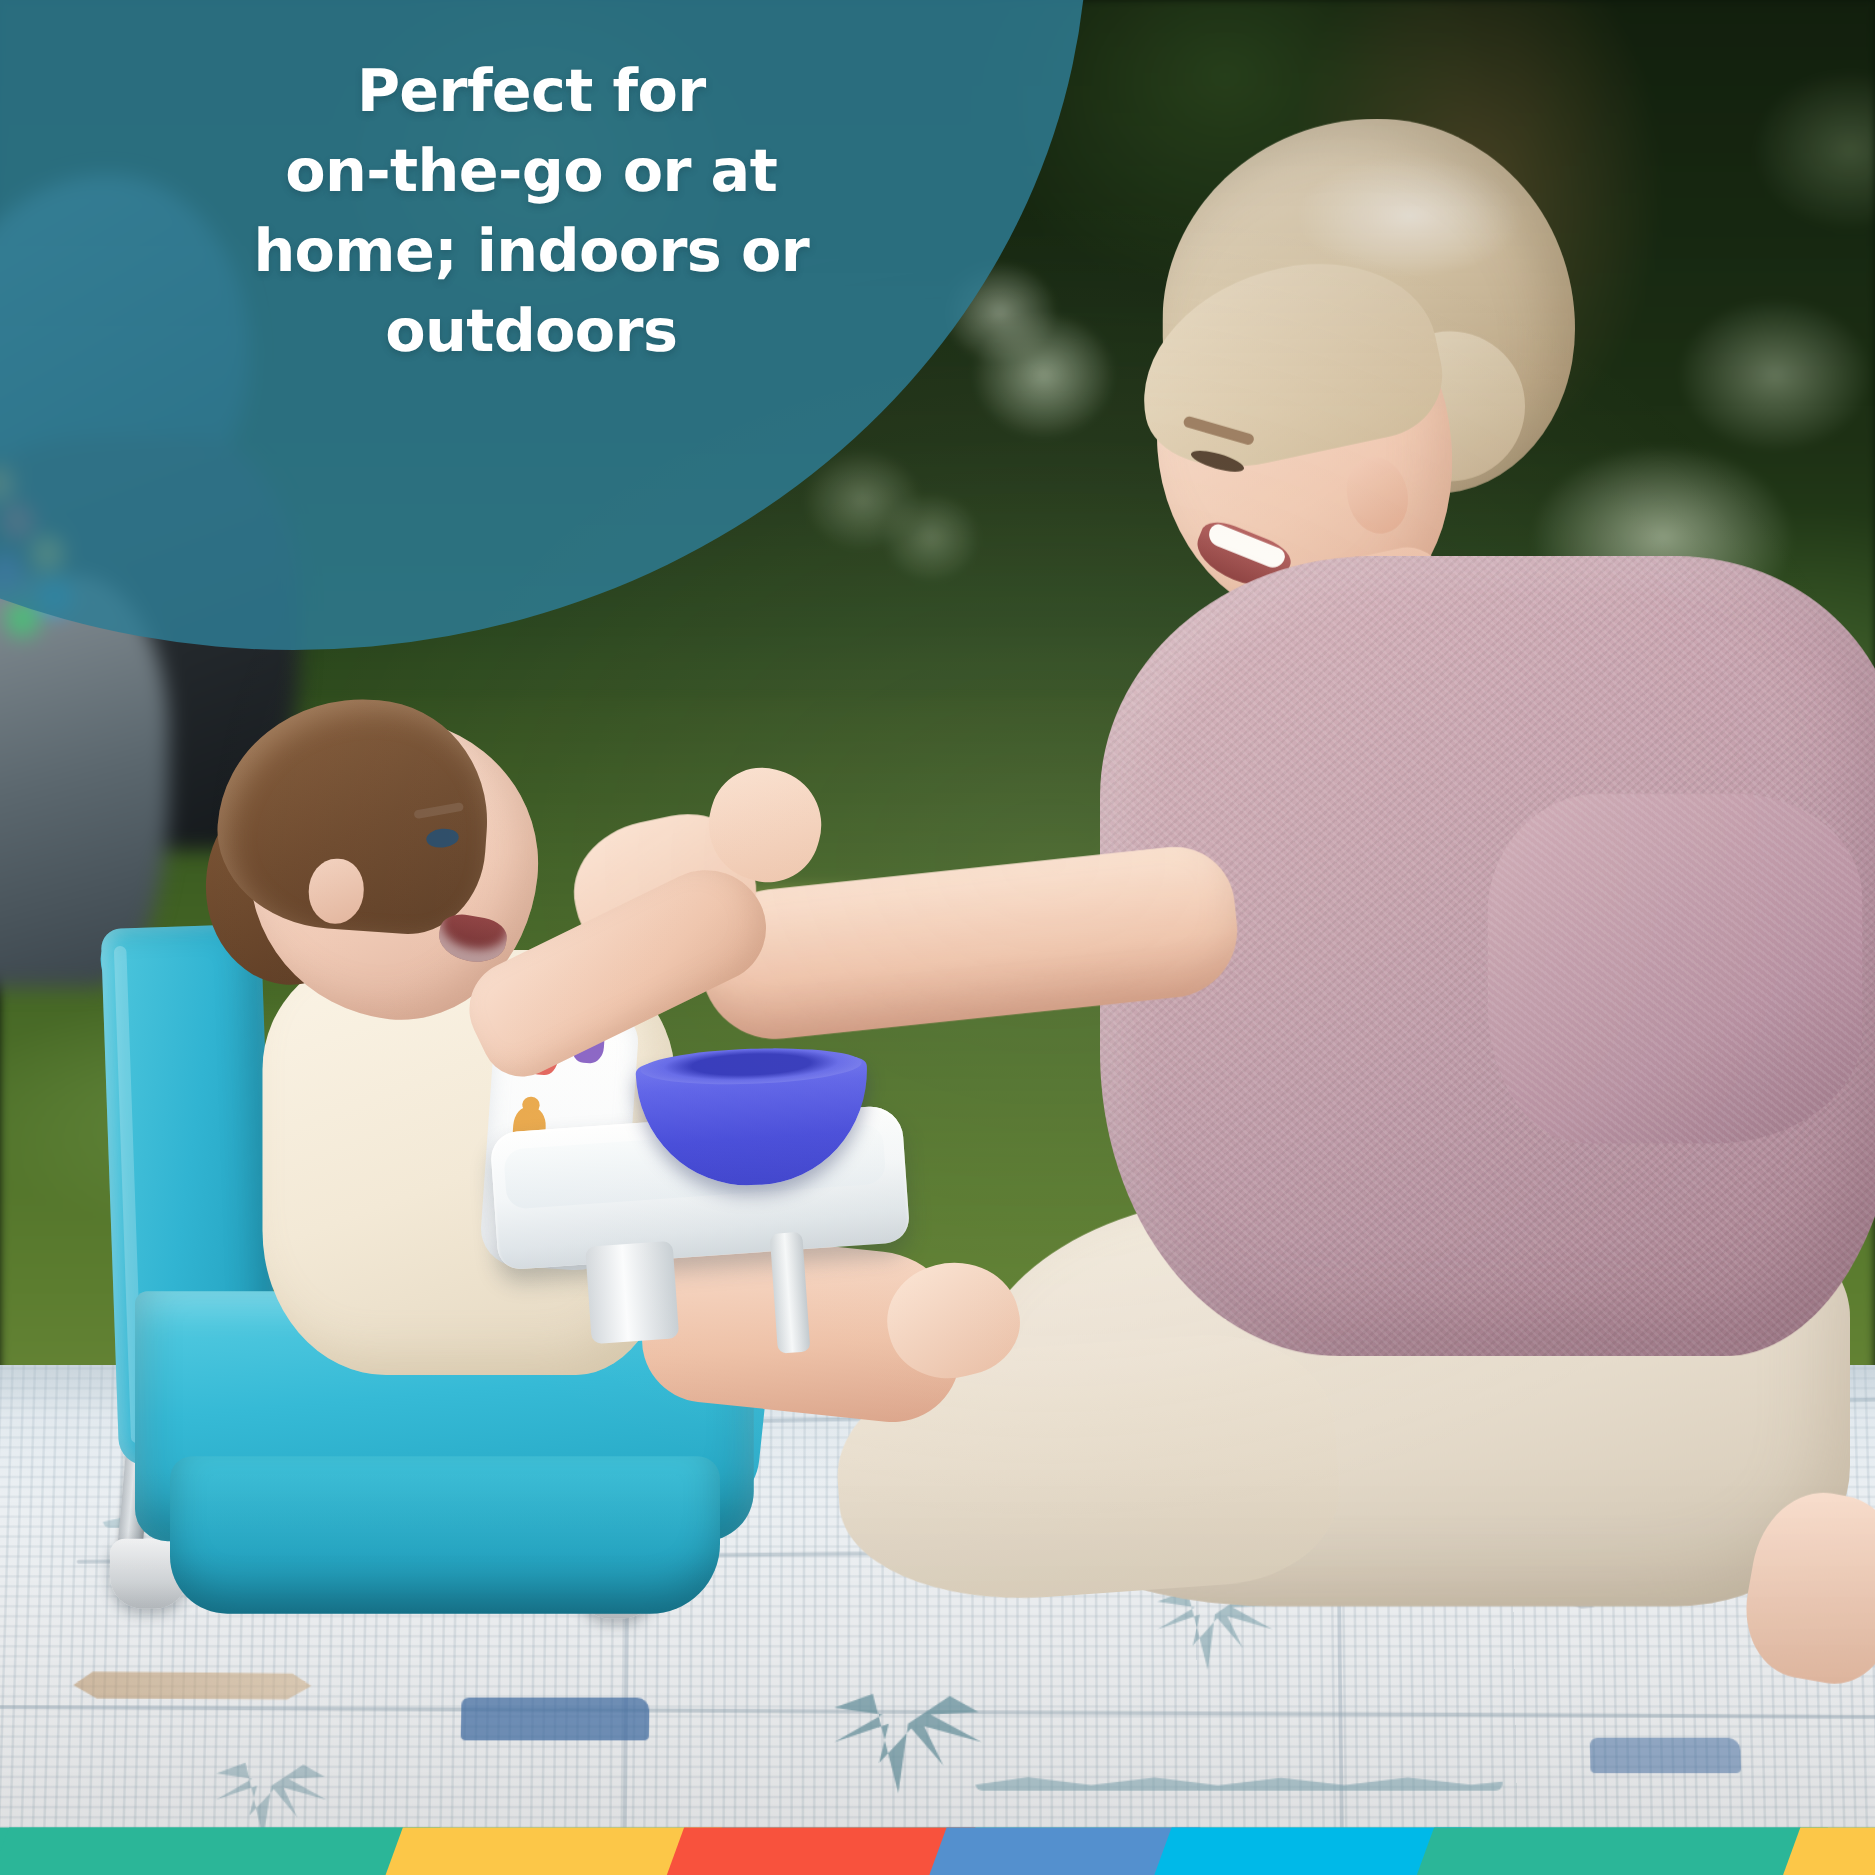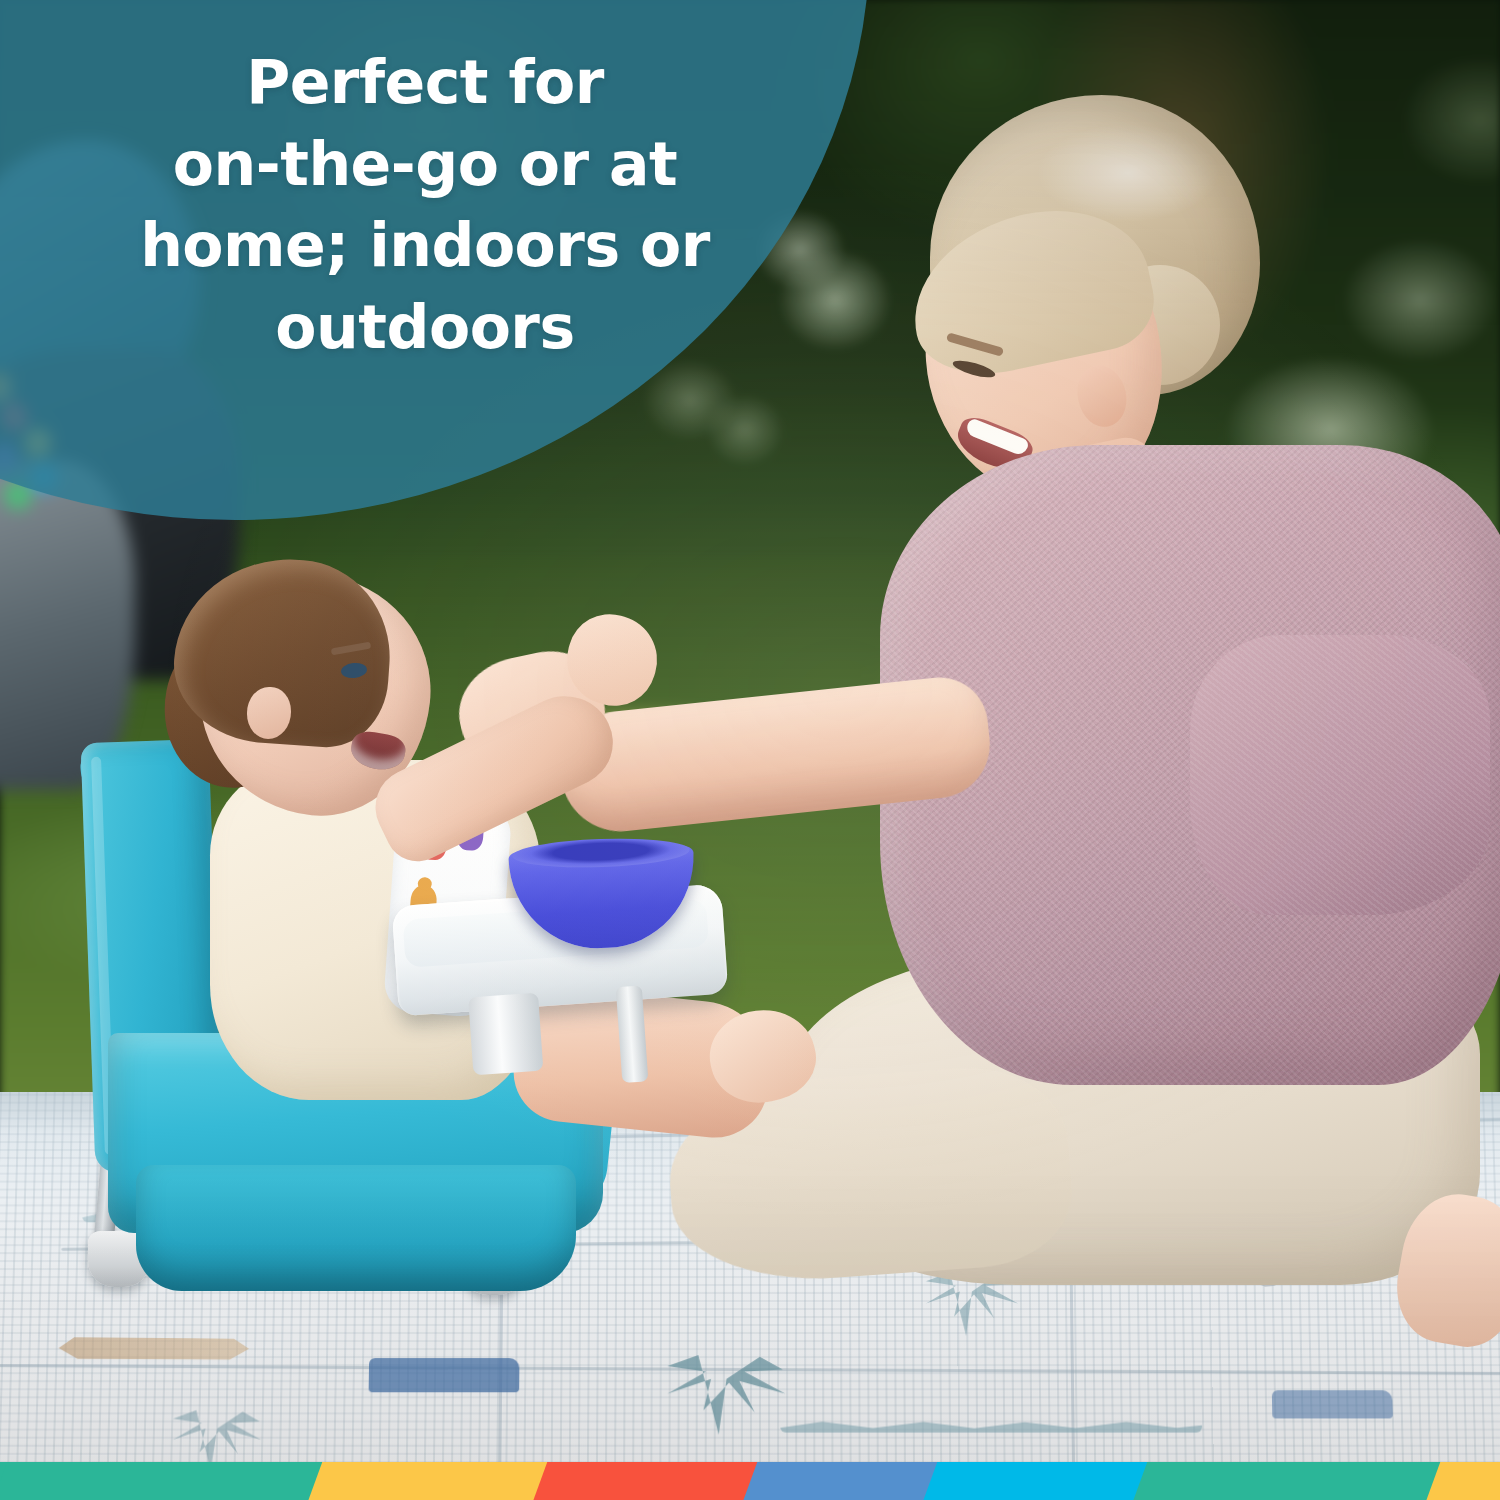--- a/index.html
+++ b/index.html
@@ -435,21 +435,21 @@
     border-radius:50%;
   }
   .headline{
     position:absolute;
     left:30px; top:42px;
     width:790px;
     text-align:center;
     color:#ffffff;
     font-family:"DejaVu Sans","Liberation Sans",sans-serif;
     font-weight:bold;
-    font-size:60px;
+    font-size:47px;
     line-height:1.36;
     letter-spacing:-.5px;
     text-shadow:0 2px 6px rgba(20,55,70,.30);
     white-space:pre-line;
   }
 
   
   .brandbar{
     position:absolute; left:0; bottom:0; width:1500px; height:38px;
     overflow:hidden;

